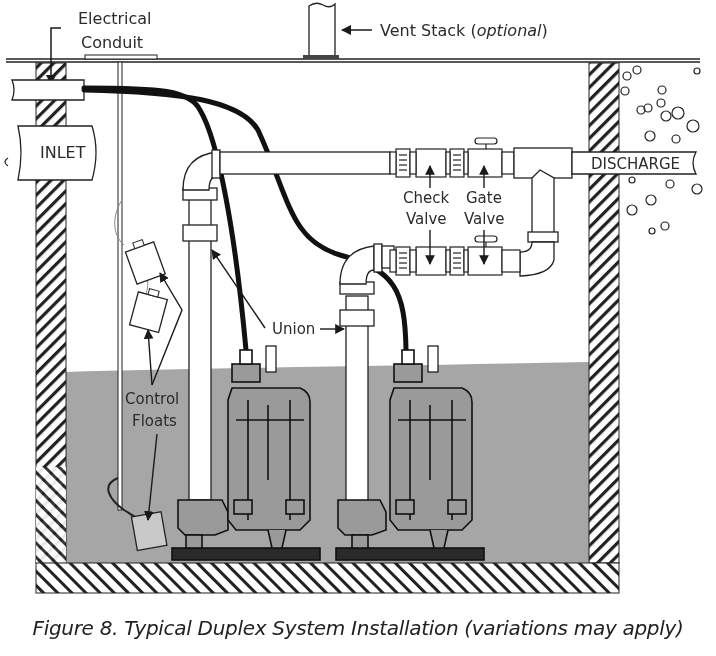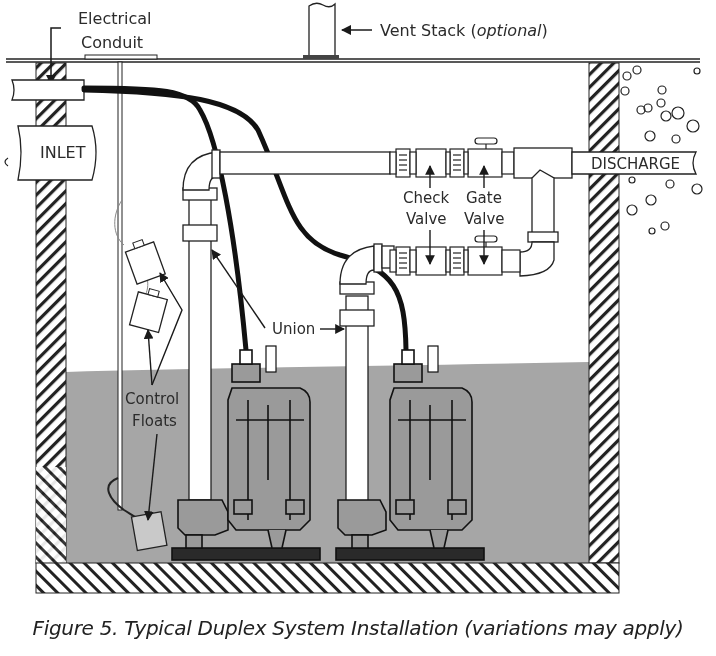--- a/index.html
+++ b/index.html
@@ -238,13 +238,13 @@
         <line x1="452" y1="400" x2="452" y2="520"></line>
     <line x1="430" y1="405" x2="430" y2="480"></line>
     <line x1="398" y1="420" x2="466" y2="420"></line>
     <rect x="396" y="500" width="18" height="14" fill="#9a9a9a"></rect>
         <rect x="448" y="500" width="18" height="14" fill="#9a9a9a"></rect>
     <path d="M430,530 L434,548 L444,548 L448,530" fill="#9a9a9a"></path>
   </g>
 </svg>
 </div>
 
-<div class="caption">Figure 5. Typical Duplex System Installation (variations may apply)</div>
+<div class="caption">Figure 8. Typical Duplex System Installation (variations may apply)</div>
 
 </body></html>

